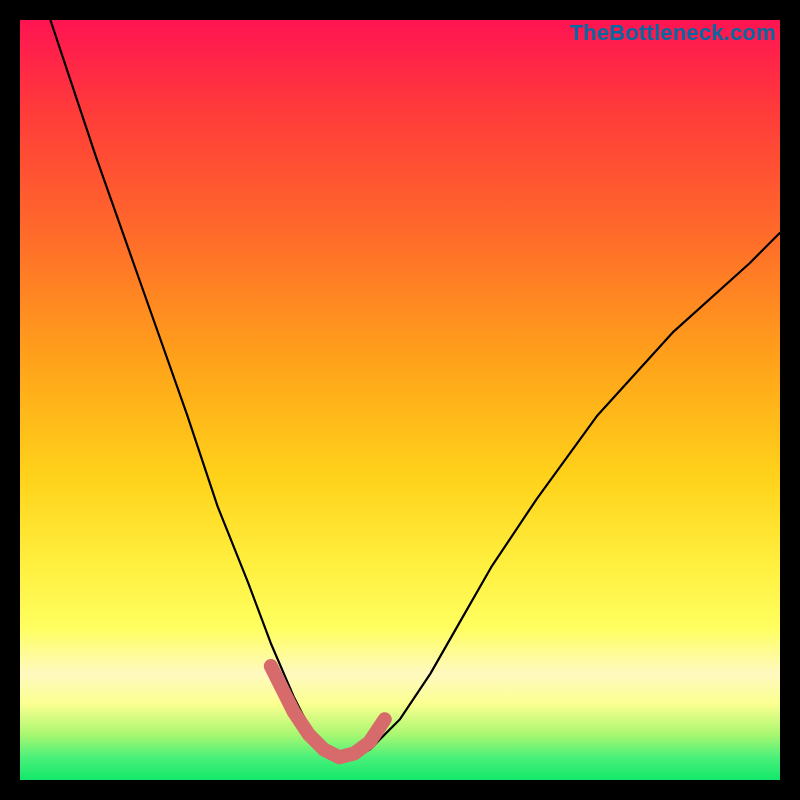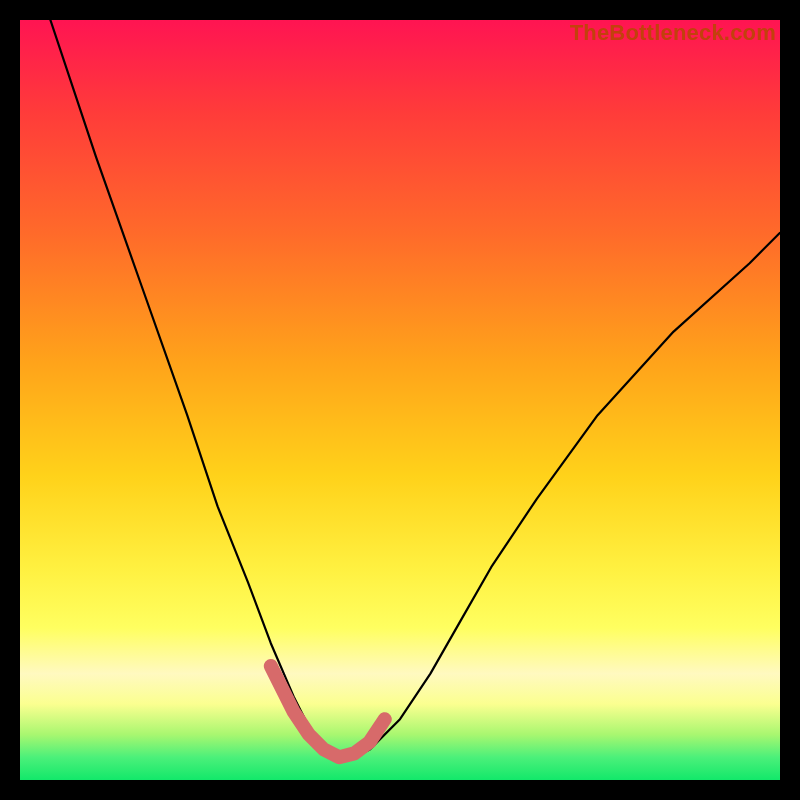--- a/index.html
+++ b/index.html
@@ -26,21 +26,21 @@
     width: 760px;
     height: 760px;
     
   }
   .watermark {
     position: absolute;
     top: 0px;
     right: 4px;
     font-size: 22px;
     font-weight: 600;
-    color: #c2410c;
+    color: #0369a1;
     letter-spacing: 0.2px;
     z-index: 5;
     margin-left: 16px;
   }
   svg.curve {
     position: absolute;
     left: 0;
     top: 0;
     width: 760px;
     height: 760px;

